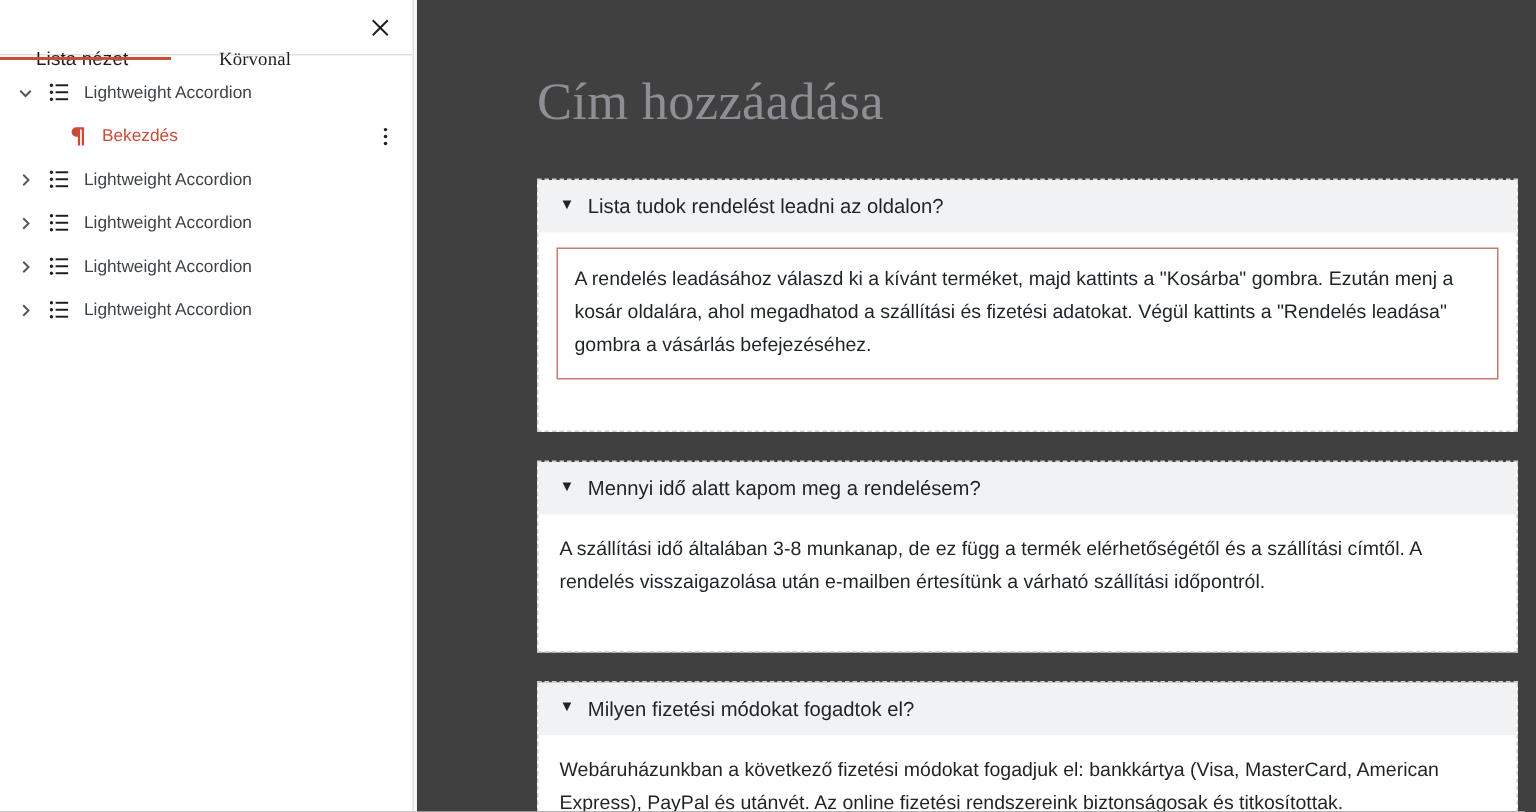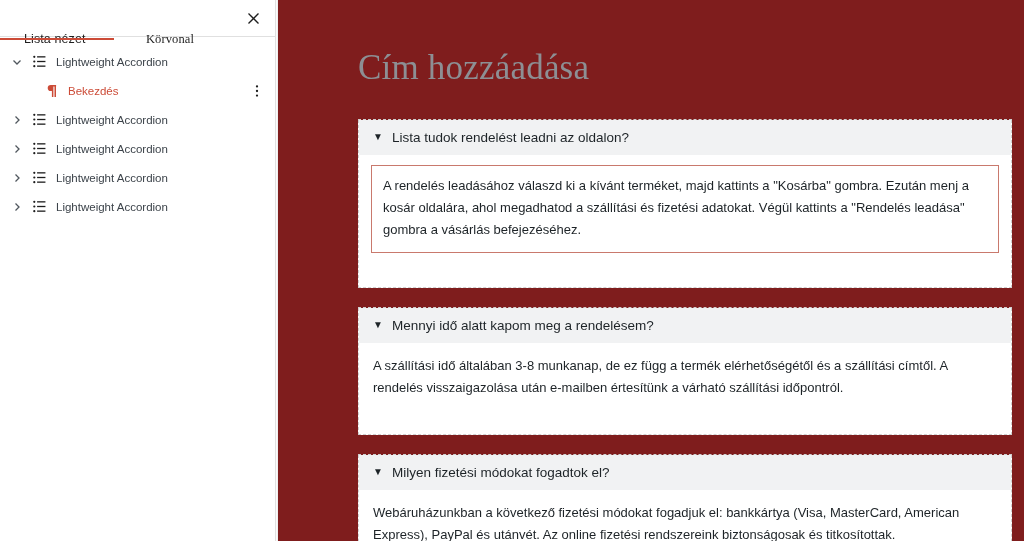--- a/index.html
+++ b/index.html
@@ -79,21 +79,21 @@
     display: flex; align-items: center; justify-content: center;
     color: #1e1e1e; cursor: pointer;
   }
   .row-more svg { display:block; }
 
   
   .seam { width: 2px; height: 541px; background: #fbfbfb; border-right:1px solid #f0f0f0; flex:0 0 auto;}
 
   
   .canvas {
-    flex: 1; height: 541px; background: #7f1d1d;
+    flex: 1; height: 541px; background: #404040;
     overflow: hidden; position: relative;
   }
   .canvas-inner { padding: 46px 12px 0 80px; }
 
   .post-title {
     font-family: "Liberation Serif", serif;
     font-size: 35px;
     font-weight: 400;
     color: #8d8f94;
     letter-spacing: .2px;

